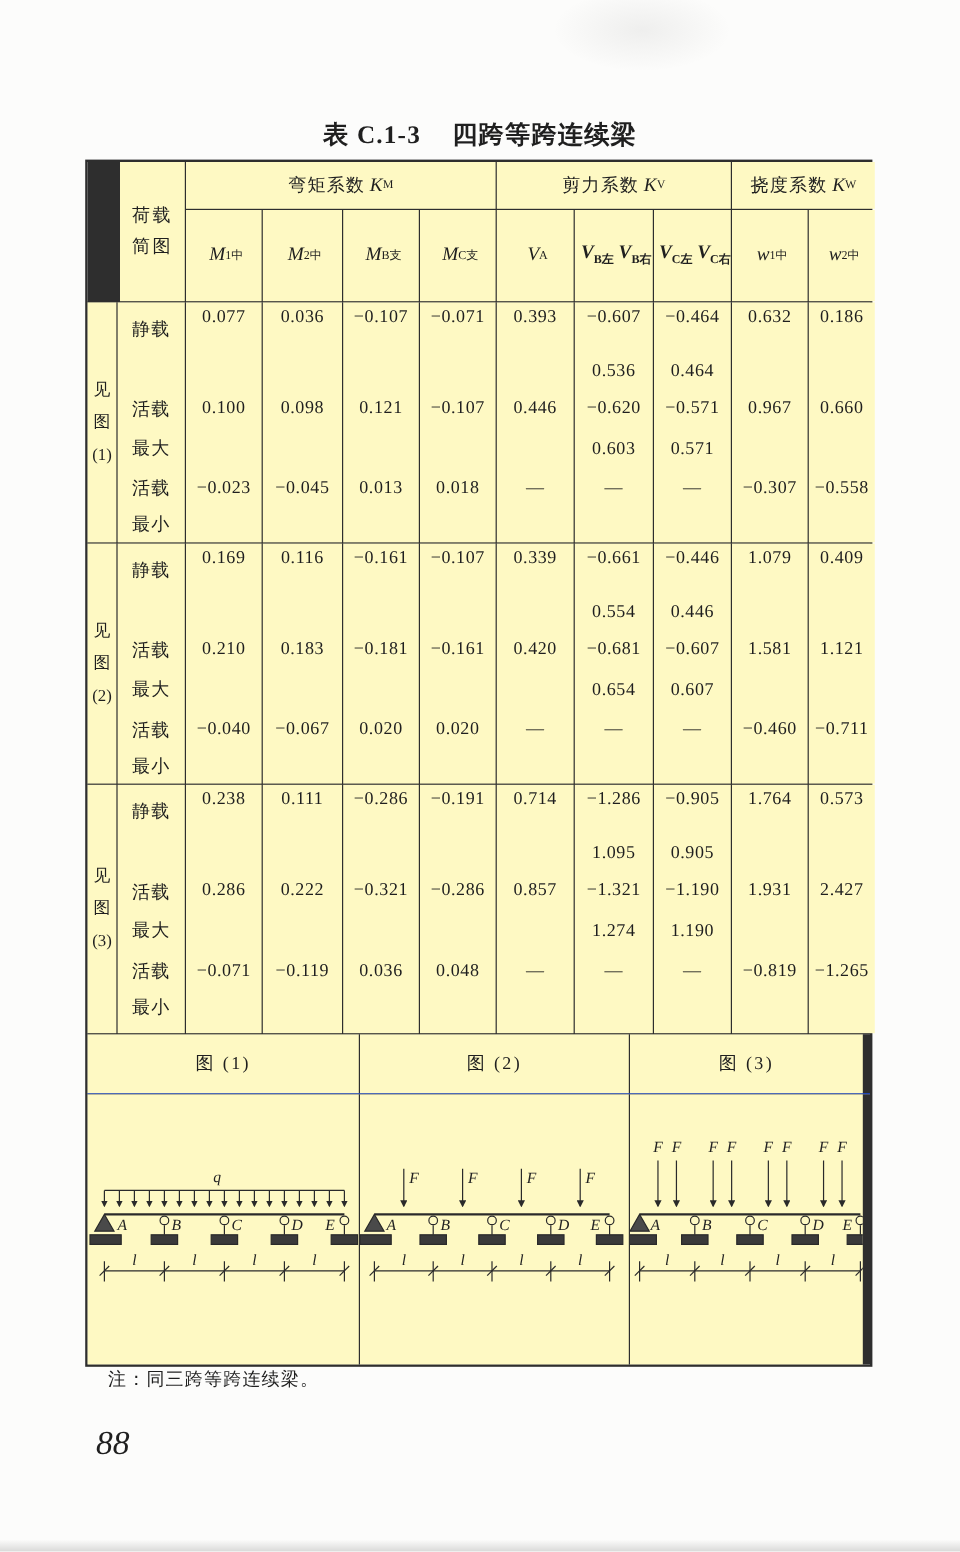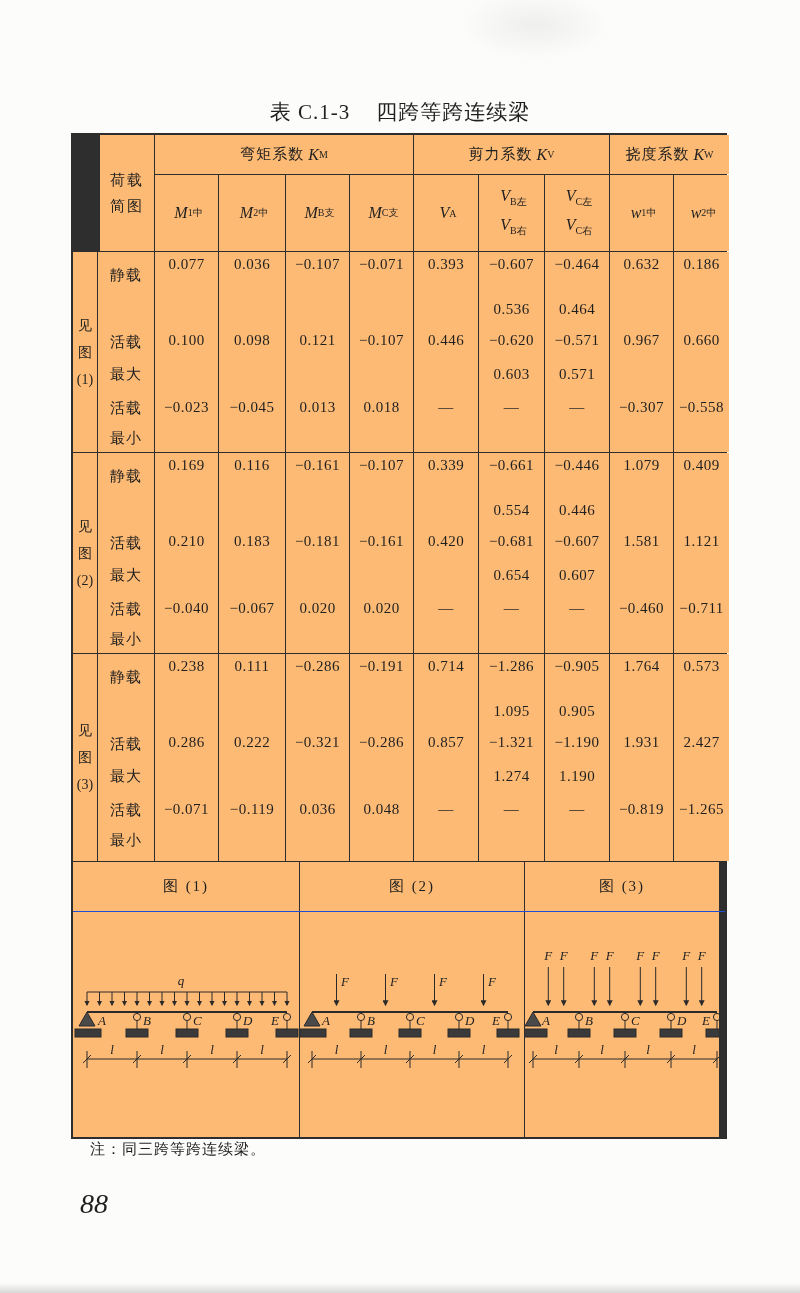--- a/index.html
+++ b/index.html
@@ -4,36 +4,36 @@
 <style>
   html,body{margin:0;padding:0;}
   body{width:800px;height:1293px;background:#f2f2f0;}
   .page{position:relative;width:800px;height:1293px;background:#fcfcfb;overflow:hidden;
         font-family:"Liberation Serif","DejaVu Serif",serif;color:#1f1f1f;}
   .smudge{position:absolute;left:460px;top:-10px;width:150px;height:70px;
           background:radial-gradient(ellipse at center,rgba(60,60,60,.07),rgba(0,0,0,0) 70%);}
   .page-bottom-shadow{position:absolute;left:0;right:0;bottom:0;height:10px;
           background:linear-gradient(to bottom,rgba(0,0,0,0),rgba(0,0,0,.14));}
   .title{position:absolute;top:98px;left:0;width:100%;text-align:center;
-         font-size:21px;font-weight:normal;letter-spacing:1px;}
+         font-size:21px;font-weight:bold;letter-spacing:1px;}
   .title .gap{display:inline-block;width:26px;}
   
   .tbl{position:absolute;left:71px;top:133px;width:656px;border:2px solid #2e2e2e;box-sizing:border-box;}
   .grid{display:grid;gap:1px;background:#2e2e2e;}
   .maincols{grid-template-columns:24px 56px 63px 66px 63px 63px 64px 65px 64px 63px 55px;}
   .thead{grid-template-rows:39px 76px;border-bottom:1px solid #2e2e2e;}
   .block{border-bottom:1px solid #2e2e2e;}
   .capsrow{grid-template-columns:226px 224px 194px;grid-template-rows:49px;border-bottom:1px solid #1d4ed8;}
   .diagrow{grid-template-columns:226px 224px 194px;grid-template-rows:225px;}
-  .cell{background:#fdba74;position:relative;}
+  .cell{background:#fef9c3;position:relative;}
   .hc{display:flex;align-items:center;justify-content:center;text-align:center;font-size:15px;letter-spacing:1px;}
   .hc i{font-size:16px;margin-left:4px;letter-spacing:0;}
   sub{font-size:10px;font-style:normal;letter-spacing:0;}
   .corner{white-space:pre-line;line-height:26px;letter-spacing:2px;margin-left:27px;}
-  .dbl{flex-direction:column;line-height:23px;}
+  .dbl{flex-direction:row;line-height:23px;font-weight:bold;}
   
   .fig{display:flex;align-items:center;justify-content:center;text-align:center;
        white-space:pre-line;line-height:27px;font-size:14px;}
   .pos{position:absolute;left:0;width:100%;text-align:center;font-size:15px;line-height:20px;letter-spacing:.5px;}
   .l1{top:2px}.l2{top:47px}.l3{top:78px}.l4{top:112px}.l5{top:145px}
   .rlab{position:absolute;left:0;width:100%;text-align:center;white-space:pre-line;
         font-size:15px;line-height:20px;letter-spacing:1px;}
   .rl1{top:13px}.rl2{top:74px;line-height:32px}.rl3{top:141px;line-height:30px}
   .cap{display:flex;align-items:center;justify-content:center;font-size:15px;letter-spacing:2px;}
   .dcell{display:flex;align-items:flex-start;justify-content:center;}

